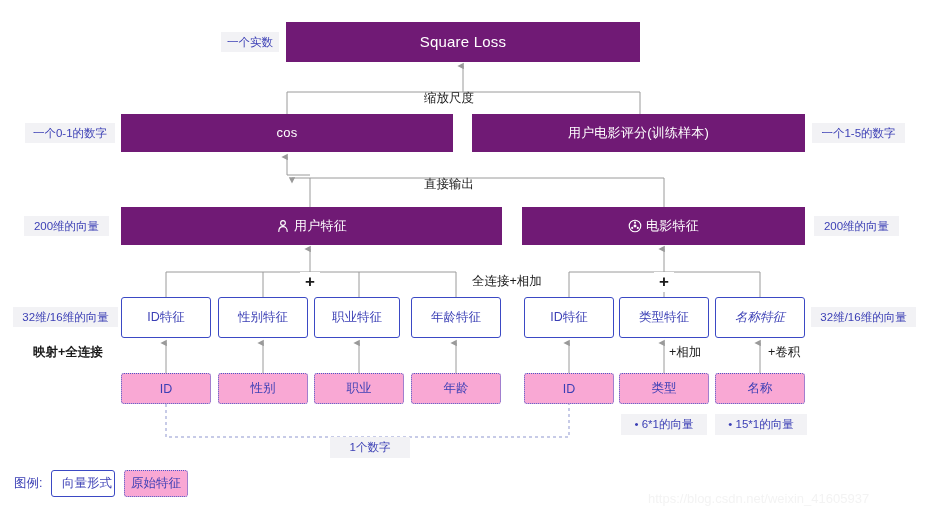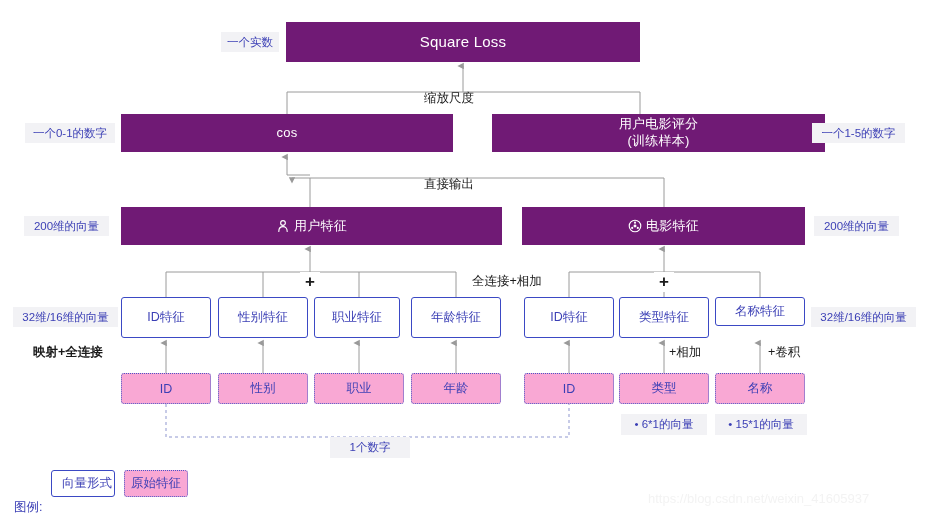--- a/index.html
+++ b/index.html
@@ -88,21 +88,20 @@
     justify-content: center;
     background: #ffffff;
   }
 
   
   .legend-label {
     color: #3b3fb5;
     font-size: 12.5px;
     display: flex;
     align-items: center;
-    margin-top: 24px;
   }
 
   .watermark {
     color: #f3f3f3;
     font-size: 13px;
     white-space: nowrap;
   }
 
   svg.wires {
     position: absolute;
@@ -173,21 +172,21 @@
     <span>缩放尺度</span>
   </div>
 
   <div class="abs chip" style="left:25px; top:123px; width:90px; height:20px;">
     <span>一个0-1的数字</span>
   </div>
   <div class="abs bluebox" style="left:121px; top:114px; width:332px; height:38px;">
     <span>cos</span>
   </div>
 
-  <div class="abs bluebox" style="left:472px; top:114px; width:333px; height:38px; flex-direction:column;margin-left:20px;">
+  <div class="abs bluebox" style="left:472px; top:114px; width:333px; height:38px; flex-direction:row;">
     <span>用户电影评分</span>
     <span>(训练样本)</span>
   </div>
   <div class="abs chip" style="left:812px; top:123px; width:93px; height:20px;">
     <span>一个1-5的数字</span>
   </div>
 
   <div class="abs edgelabel" style="left:424px; top:176px; height:16px;">
     <span>直接输出</span>
   </div>
@@ -247,21 +246,21 @@
   <div class="abs vecbox" style="left:411px; top:297px; width:90px; height:41px;">
     <span>年龄特征</span>
   </div>
 
   <div class="abs vecbox" style="left:524px; top:297px; width:90px; height:41px;">
     <span>ID特征</span>
   </div>
   <div class="abs vecbox" style="left:619px; top:297px; width:90px; height:41px;">
     <span>类型特征</span>
   </div>
-  <div class="abs vecbox" style="left:715px; top:297px; width:90px; height:29px;">
+  <div class="abs vecbox" style="left:715px; top:297px; width:90px; height:41px;font-style:italic;">
     <span>名称特征</span>
   </div>
 
   <div class="abs chip" style="left:811px; top:307px; width:105px; height:20px;">
     <span>32维/16维的向量</span>
   </div>
 
   <div class="abs edgelabel" style="left:33px; top:344px; height:16px; font-weight:600;">
     <span>映射+全连接</span>
   </div>

